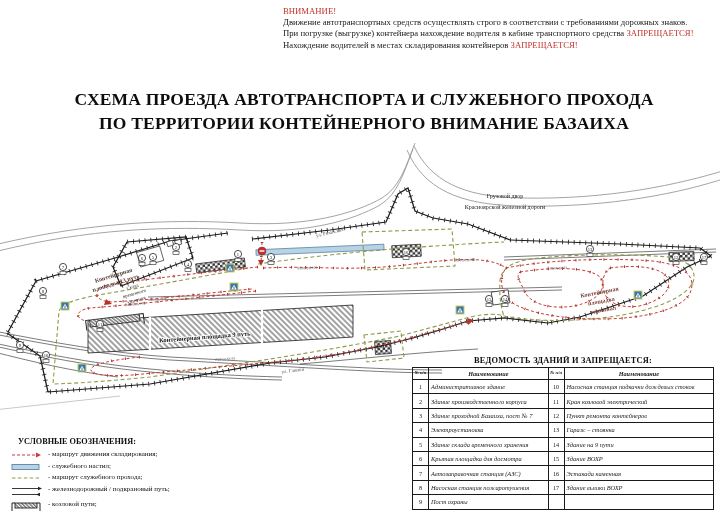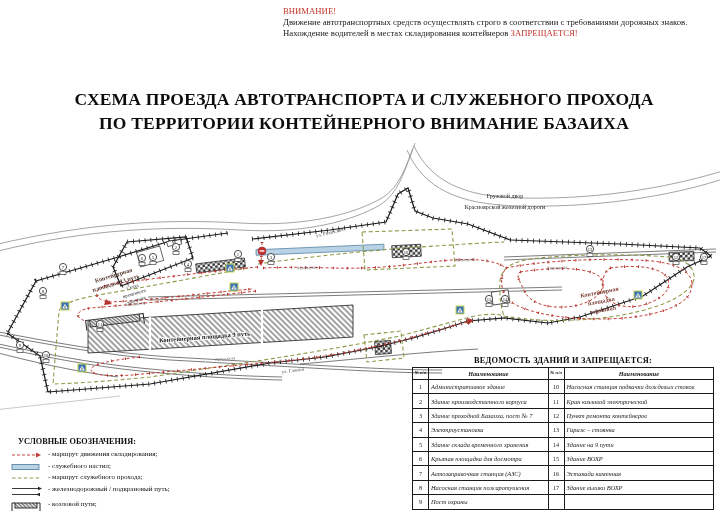--- a/index.html
+++ b/index.html
@@ -51,20 +51,21 @@
   .btable td.name{font-size:6.4px;font-style:italic;}
 </style>
 </head>
 <body>
 
 <div class="page">
 
   <div class="warning">
     <div class="w-title">ВНИМАНИЕ!</div>
     <div class="w-line"><span>Движение автотранспортных средств осуществлять строго в соответствии с требованиями дорожных знаков.</span></div>
+    <div class="w-line"><span>При погрузке (выгрузке) контейнера нахождение водителя в кабине транспортного средства </span><span class="red">ЗАПРЕЩАЕТСЯ!</span></div>
     <div class="w-line"><span>Нахождение водителей в местах  складирования контейнеров </span><span class="red">ЗАПРЕЩАЕТСЯ!</span></div>
   </div>
 
   <div class="main-title">
     <div>СХЕМА ПРОЕЗДА АВТОТРАНСПОРТА И СЛУЖЕБНОГО ПРОХОДА</div>
     <div>ПО ТЕРРИТОРИИ КОНТЕЙНЕРНОГО ВНИМАНИЕ БАЗАИХА</div>
   </div>
 
   <svg class="map" width="720" height="513" viewBox="0 0 720 513">
     <defs>

